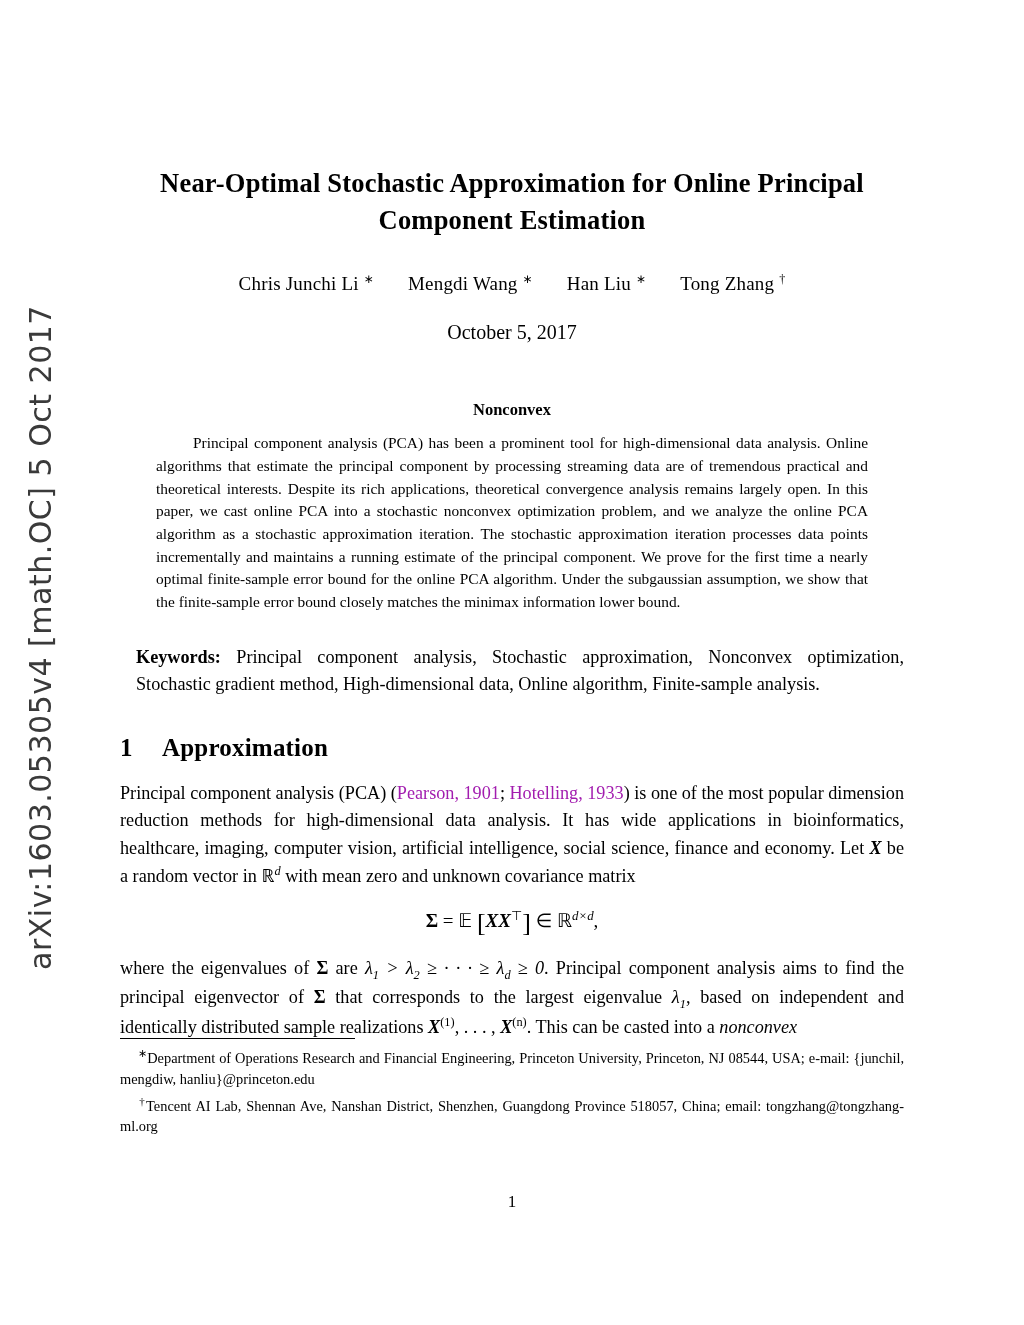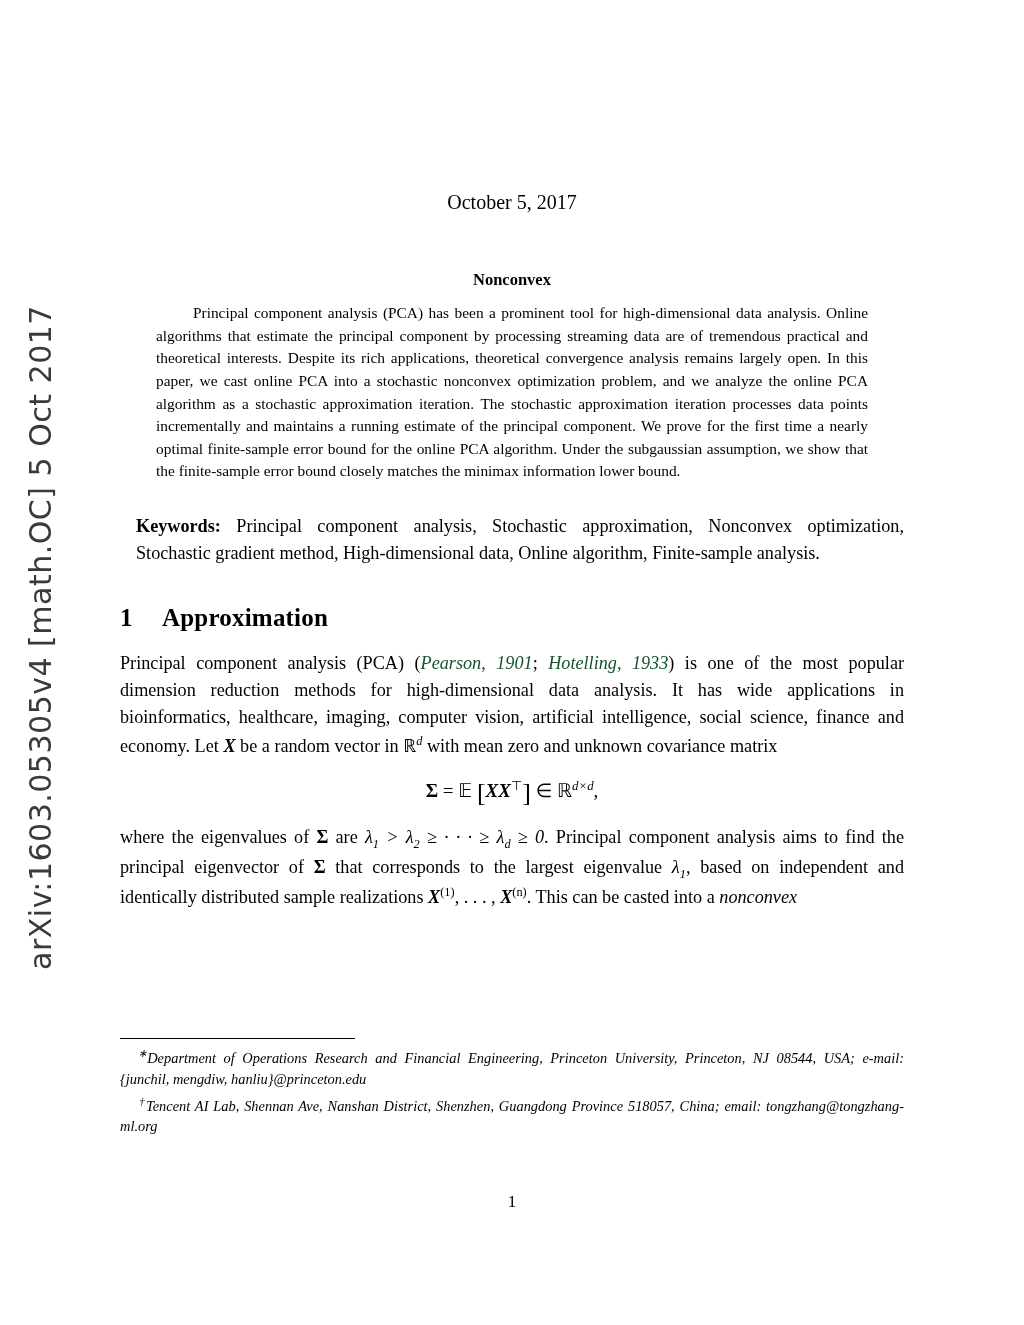--- a/index.html
+++ b/index.html
@@ -112,22 +112,21 @@
   }
 
   p.body {
     font-size: 18.2px;
     line-height: 1.5;
     text-align: justify;
     margin: 0 0 0 0;
     hyphens: auto;
   }
   .cite {
-    color: #14532d;
-    font-style: italic;
+    color: #a21caf;
   }
   .math {
     font-family: "Liberation Serif", serif;
     font-style: italic;
   }
   .bvec {
     font-weight: bold;
     font-style: italic;
   }
   .bsym {
@@ -161,21 +160,20 @@
     position: absolute;
     left: 120px;
     top: 1046px;
     width: 784px;
     font-size: 14.4px;
     line-height: 1.45;
   }
   .footnotes p {
     margin: 0 0 4px 0;
     text-align: justify;
-    font-style: italic;
   }
   .footnotes .fmark {
     font-size: 11px;
     vertical-align: super;
   }
   .footnote-indent {
     display: inline-block;
     width: 18px;
   }
 
@@ -190,21 +188,25 @@
 </style>
 </head>
 <body>
 
 <div class="page">
 
   <div class="arxiv-stamp">arXiv:1603.05305v4  [math.OC]  5 Oct 2017</div>
 
   <div class="content">
 
-
+    <div class="title">Near-Optimal Stochastic Approximation for Online Principal Component Estimation</div>
+
+    <div class="authors">
+      <span class="auth"><span>Chris Junchi Li</span> <sup class="mark">∗</sup></span><span class="gap"></span><span class="auth"><span>Mengdi Wang</span> <sup class="mark">∗</sup></span><span class="gap"></span><span class="auth"><span>Han Liu</span> <sup class="mark">∗</sup></span><span class="gap"></span><span class="auth"><span>Tong Zhang</span> <sup class="mark">†</sup></span>
+    </div>
 
     <div class="date">October 5, 2017</div>
 
     <div class="abstract-block">
       <div class="abstract-head">Nonconvex</div>
       <div class="abstract-body">Principal component analysis (PCA) has been a prominent tool for high-dimensional data analysis. Online algorithms that estimate the principal component by processing streaming data are of tremendous practical and theoretical interests. Despite its rich applications, theoretical convergence analysis remains largely open. In this paper, we cast online PCA into a stochastic nonconvex optimization problem, and we analyze the online PCA algorithm as a stochastic approximation iteration. The stochastic approximation iteration processes data points incrementally and maintains a running estimate of the principal component. We prove for the first time a nearly optimal finite-sample error bound for the online PCA algorithm. Under the subgaussian assumption, we show that the finite-sample error bound closely matches the minimax information lower bound.</div>
     </div>
 
     <div class="keywords">
       <b>Keywords:</b>

